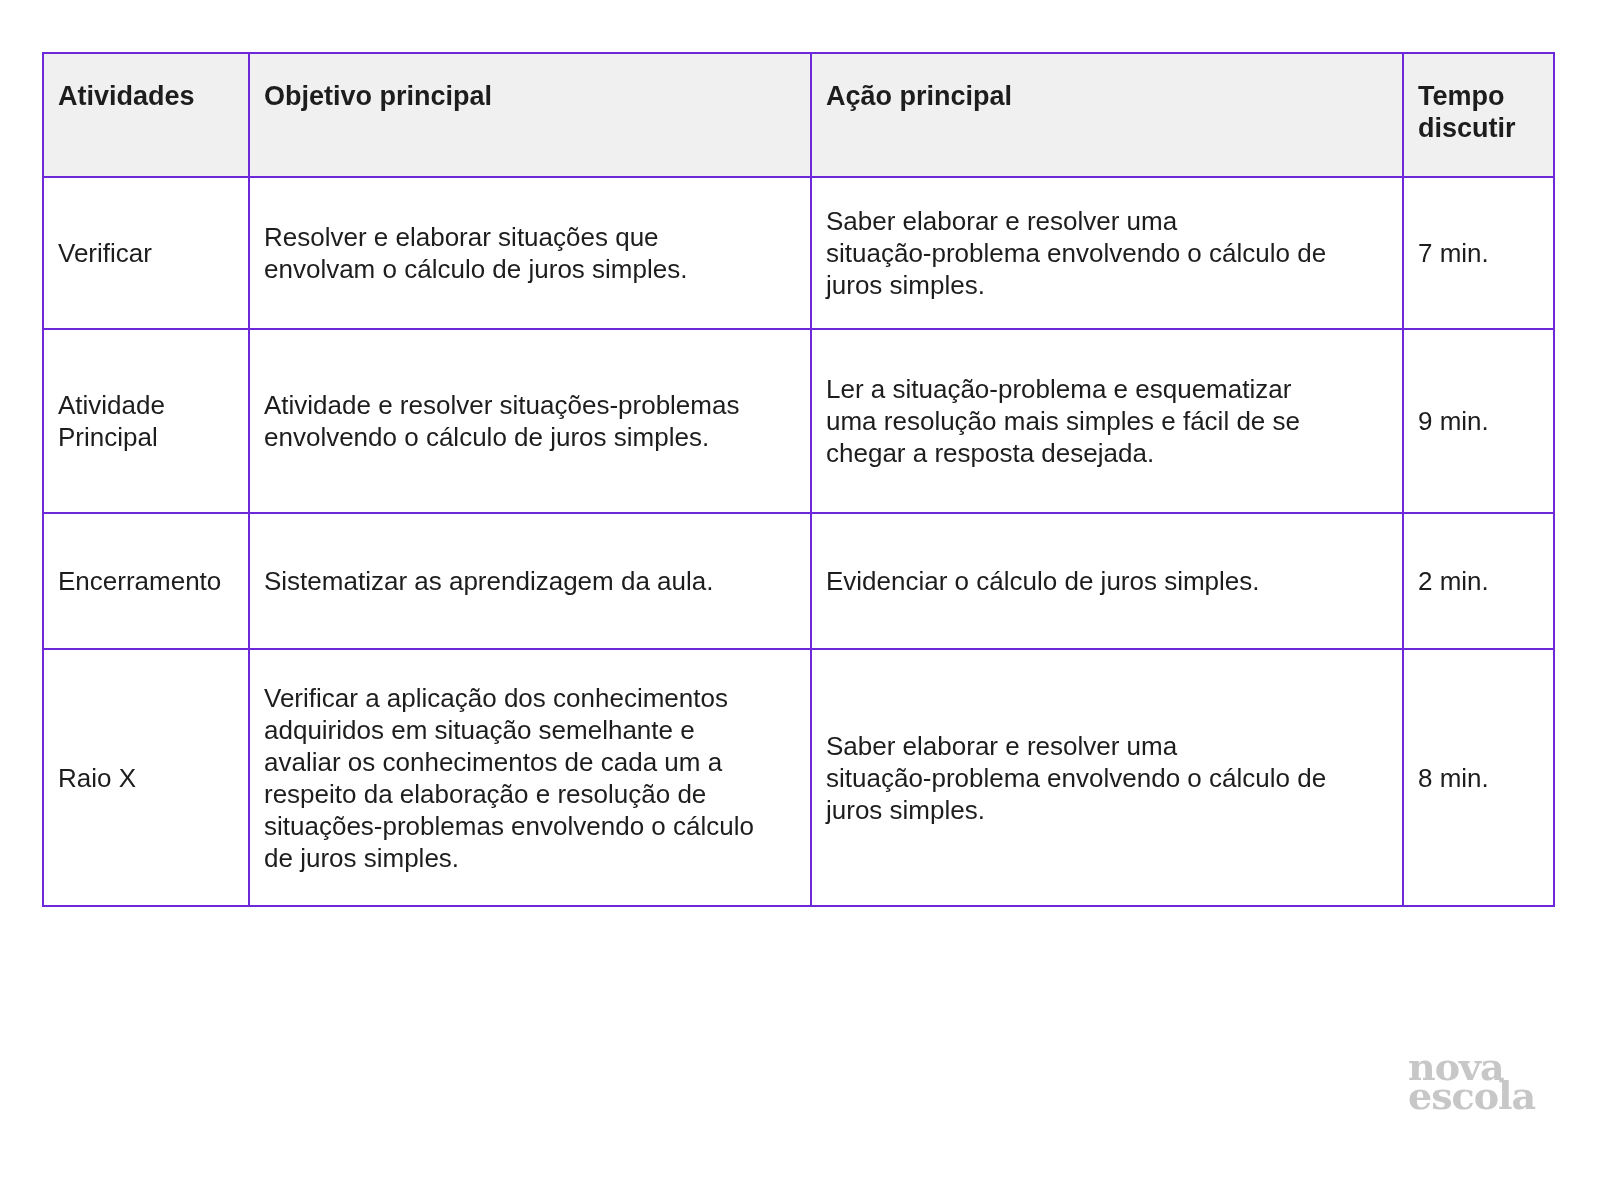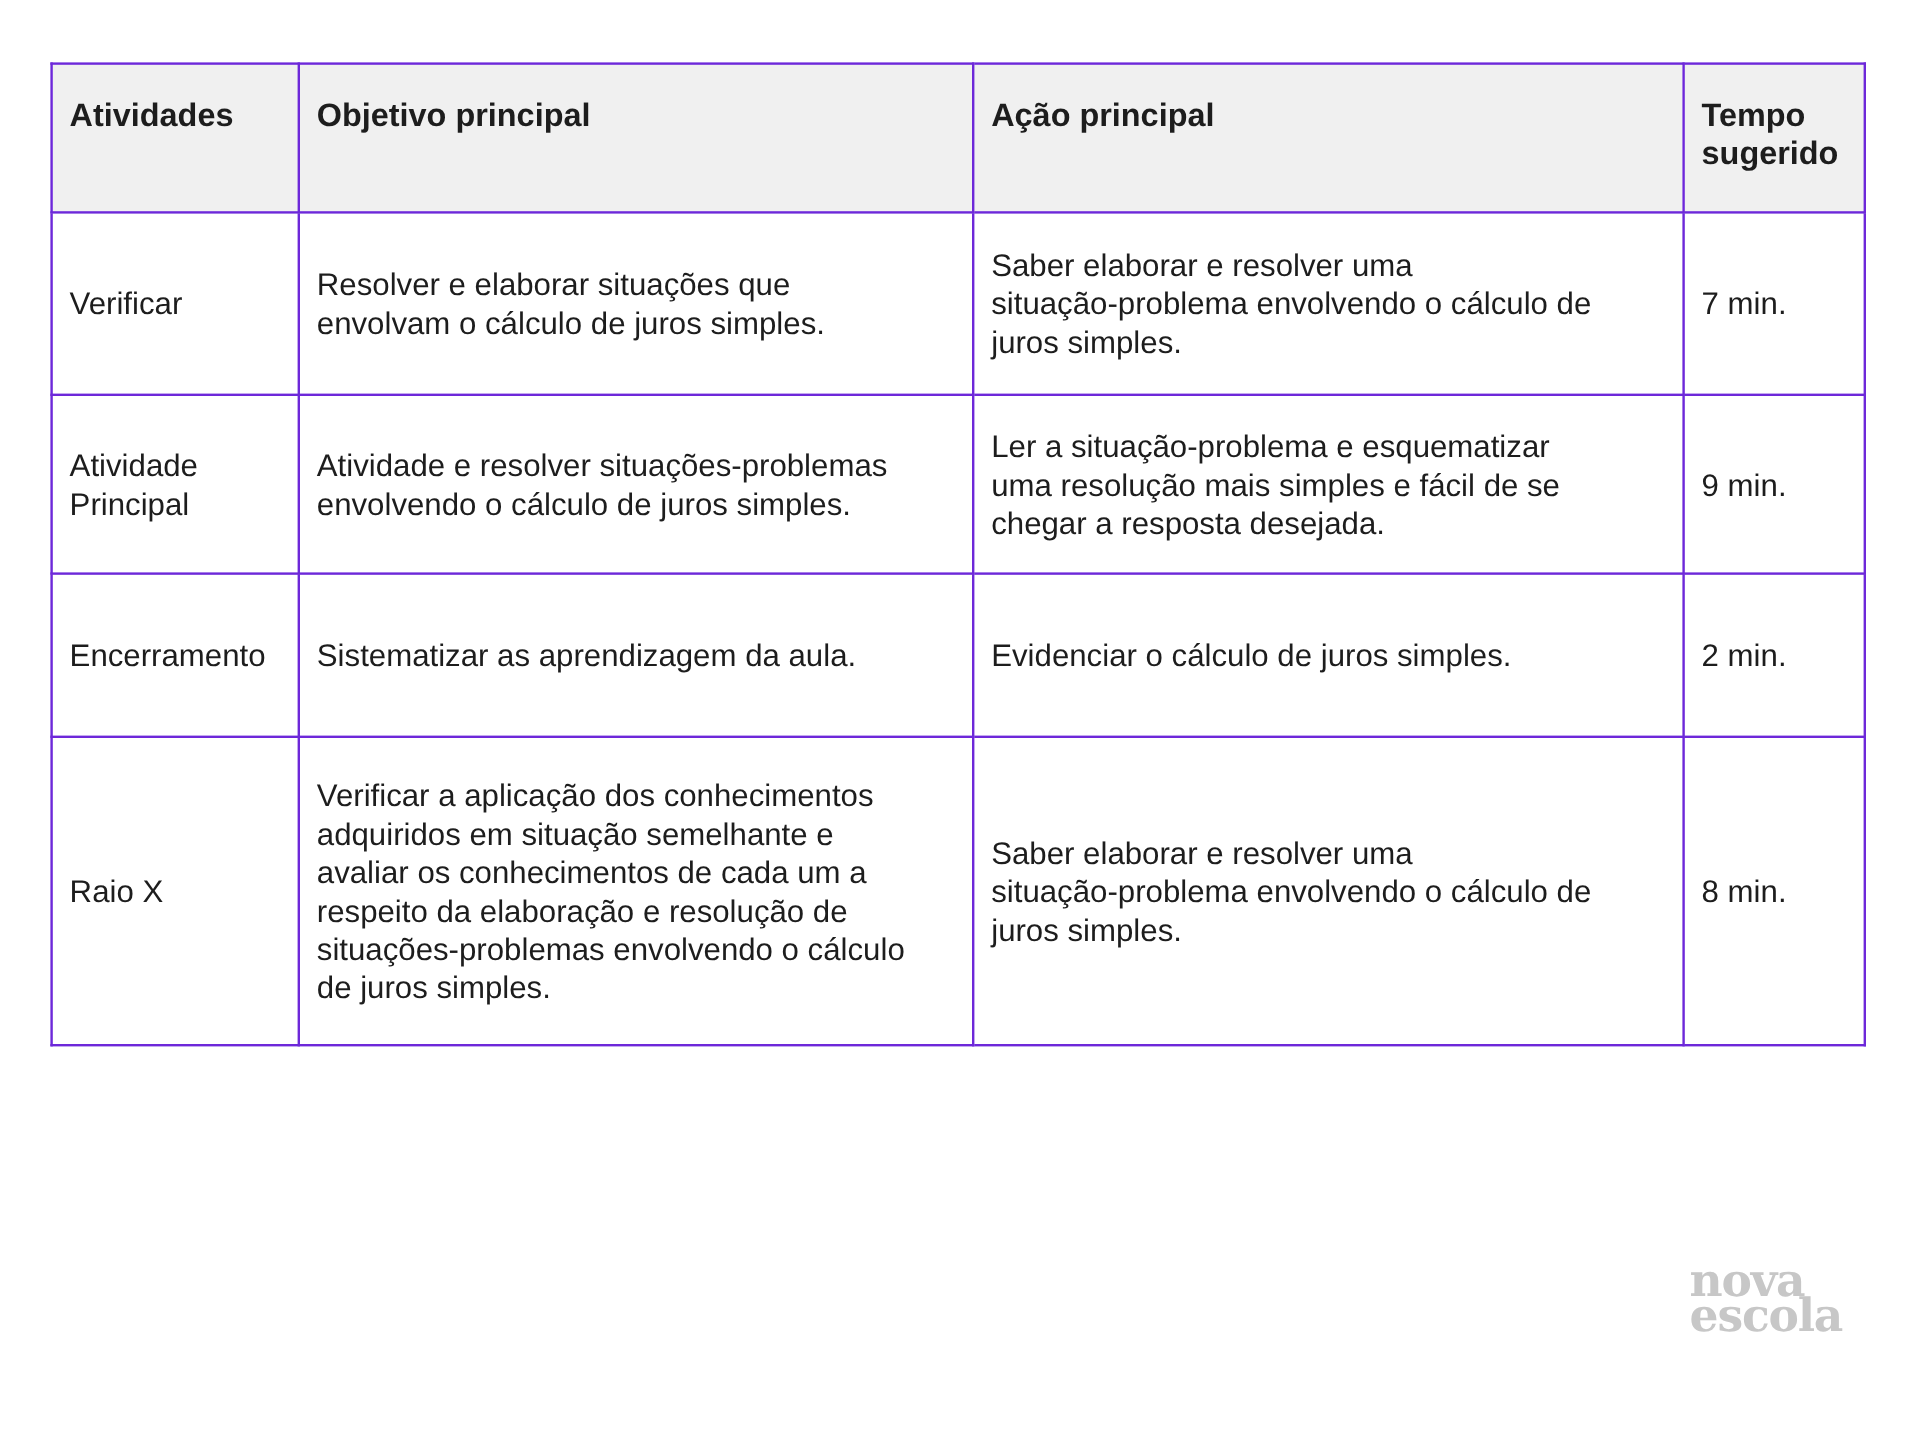--- a/index.html
+++ b/index.html
@@ -46,21 +46,21 @@
     font-size: 27px;
     vertical-align: top;
     padding-top: 26px;
   }
   table.plan td {
     background: #ffffff;
     vertical-align: middle;
   }
   tr.hr  { height: 124px; }
   tr.r0  { height: 152px; }
-  tr.r1  { height: 149px; }
+  tr.r1  { height: 184px; }
   tr.r2  { height: 180px; }
   tr.r3  { height: 136px; }
   tr.r4  { height: 257px; }
 
   .logo {
     position: absolute;
     left: 1408px;
     top: 1052px;
     font-family: "DejaVu Serif", "Liberation Serif", serif;
     font-weight: bold;
@@ -81,21 +81,21 @@
         <col class="c2">
         <col class="c3">
         <col class="c4">
     </colgroup>
     <thead>
       <tr class="hr">
         <th>Atividades</th>
         <th>Objetivo principal</th>
         <th>Ação principal</th>
         <th>Tempo
-sugerido</th>
+discutir</th>
       </tr>
     </thead>
     <tbody>
       <tr class="r0">
         <td>Verificar</td>
         <td>Resolver e elaborar situações que
 envolvam o cálculo de juros simples.</td>
         <td>Saber elaborar e resolver uma
 situação-problema envolvendo o cálculo de
 juros simples.</td>

